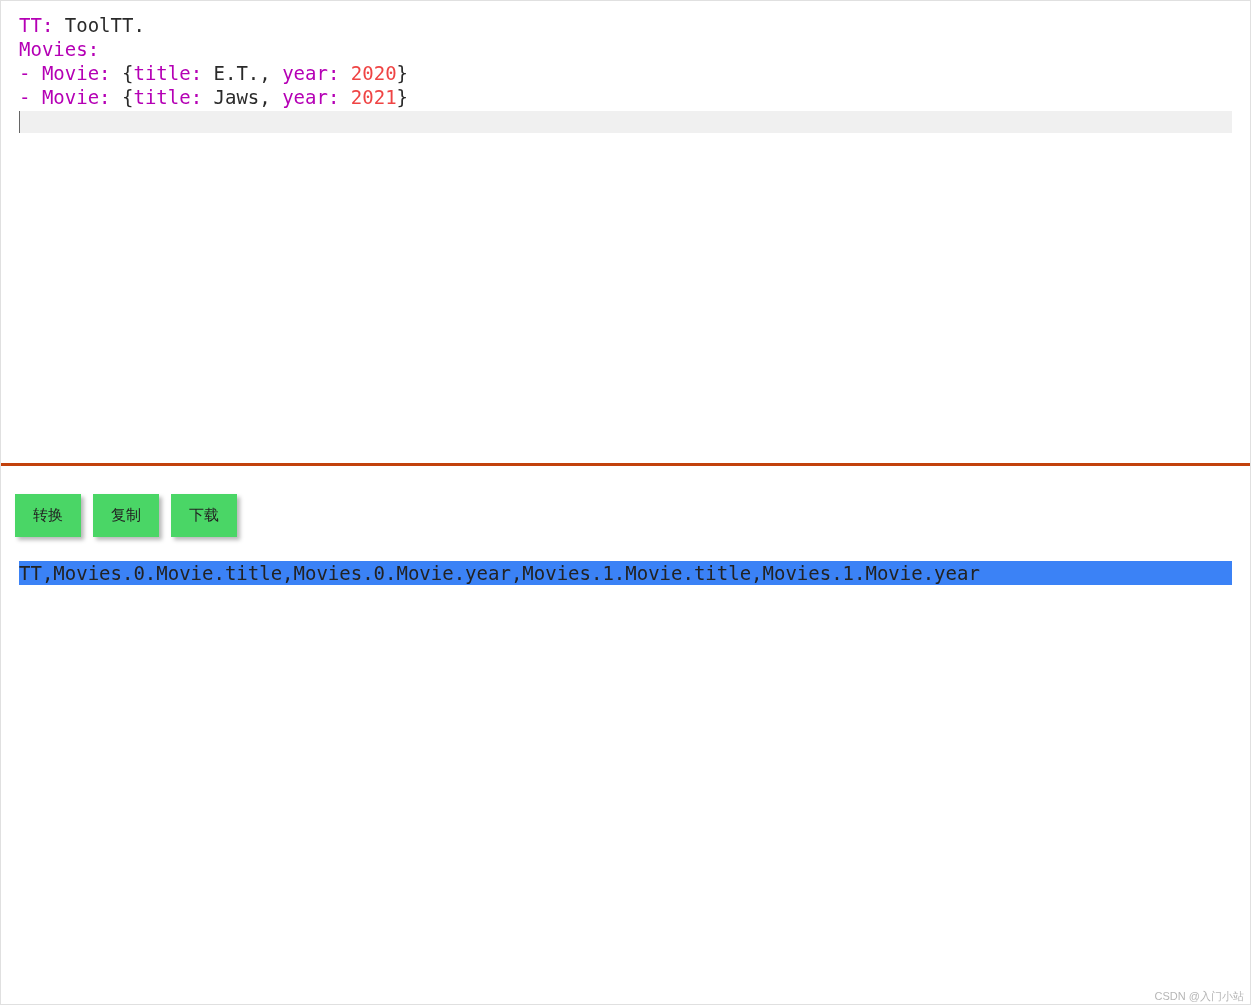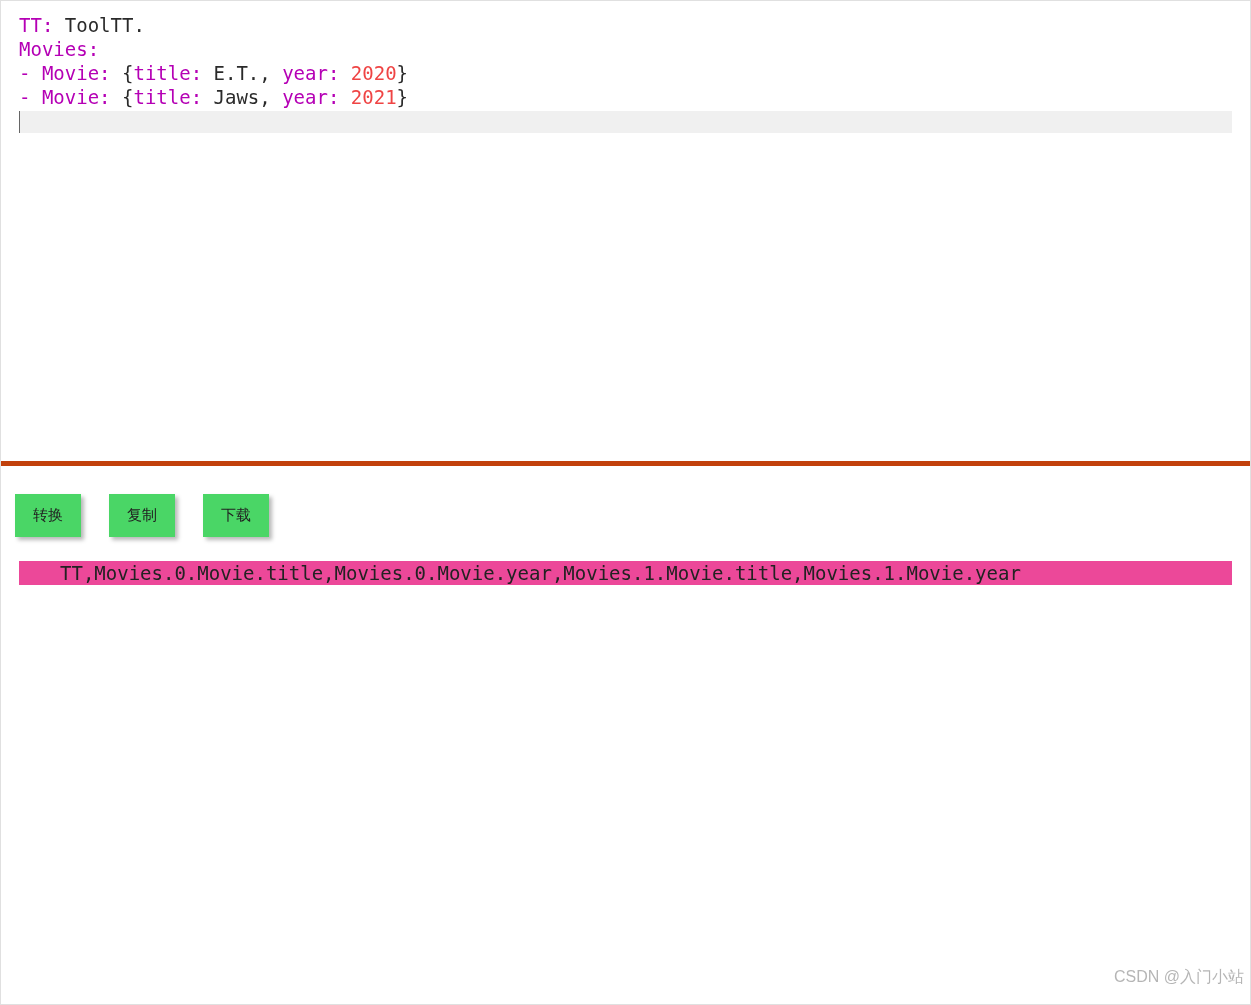--- a/index.html
+++ b/index.html
@@ -12,21 +12,21 @@
       background: #ffffff;
       width: 1251px;
       height: 1005px;
       border: 1px solid #e0e0e0;
       position: relative;
       overflow: hidden;
     }
     .editor-top {
       padding: 12px 18px 0 18px;
       height: 465px;
-      border-bottom: 5px solid #c2410c;
+      border-bottom: 3px solid #c2410c;
     }
     .code-area {
       font-size: 19px;
       line-height: 24px;
       white-space: pre;
       font-family: "Menlo", "Monaco", "Consolas", monospace;
     }
     .code-line {
       display: block;
       padding: 0;
@@ -49,21 +49,21 @@
     .cursor-line {
       background: #f0f0f0;
       height: 22px;
       margin-top: 2px;
       border-left: 1.5px solid #666;
       width: 100%;
     }
     .toolbar {
       padding: 28px 14px 20px 14px;
       display: flex;
-      gap: 28px;
+      gap: 12px;
     }
     .btn {
       background: #4ad666;
       color: #222;
       border: none;
       padding: 12px 18px;
       font-size: 15px;
       cursor: pointer;
       box-shadow: 3px 3px 4px rgba(0,0,0,0.28);
       font-family: Arial, "Microsoft YaHei", sans-serif;
@@ -72,29 +72,28 @@
       padding: 4px 18px;
     }
     .output-line {
       font-size: 19px;
       line-height: 24px;
       font-family: "Menlo", "Monaco", "Consolas", monospace;
       white-space: pre;
       color: #222;
     }
     .output-line.highlight {
-      background: #ec4899;
-      padding-left: 41px;
+      background: #3b82f6;
     }
     .watermark {
       position: absolute;
-      bottom: 16px;
+      bottom: 0;
       right: 6px;
       font-family: Arial, "Microsoft YaHei", sans-serif;
-      font-size: 16px;
+      font-size: 11px;
       color: rgba(120,120,120,0.55);
       text-align: right;
     }
   </style>
 </head>
 <body>
 
 <div class="editor-top">
   <div class="code-area" id="code-area"><span class="code-line"><span class="tok-key">TT:</span><span class="tok-plain"> ToolTT.</span></span><span class="code-line"><span class="tok-key">Movies:</span></span><span class="code-line"><span class="tok-dash">- </span><span class="tok-key">Movie:</span><span class="tok-plain"> </span><span class="tok-brace">{</span><span class="tok-key">title:</span><span class="tok-plain"> E.T., </span><span class="tok-key">year:</span><span class="tok-plain"> </span><span class="tok-num">2020</span><span class="tok-brace">}</span></span><span class="code-line"><span class="tok-dash">- </span><span class="tok-key">Movie:</span><span class="tok-plain"> </span><span class="tok-brace">{</span><span class="tok-key">title:</span><span class="tok-plain"> Jaws, </span><span class="tok-key">year:</span><span class="tok-plain"> </span><span class="tok-num">2021</span><span class="tok-brace">}</span></span></div>
   <div class="cursor-line"></div>

